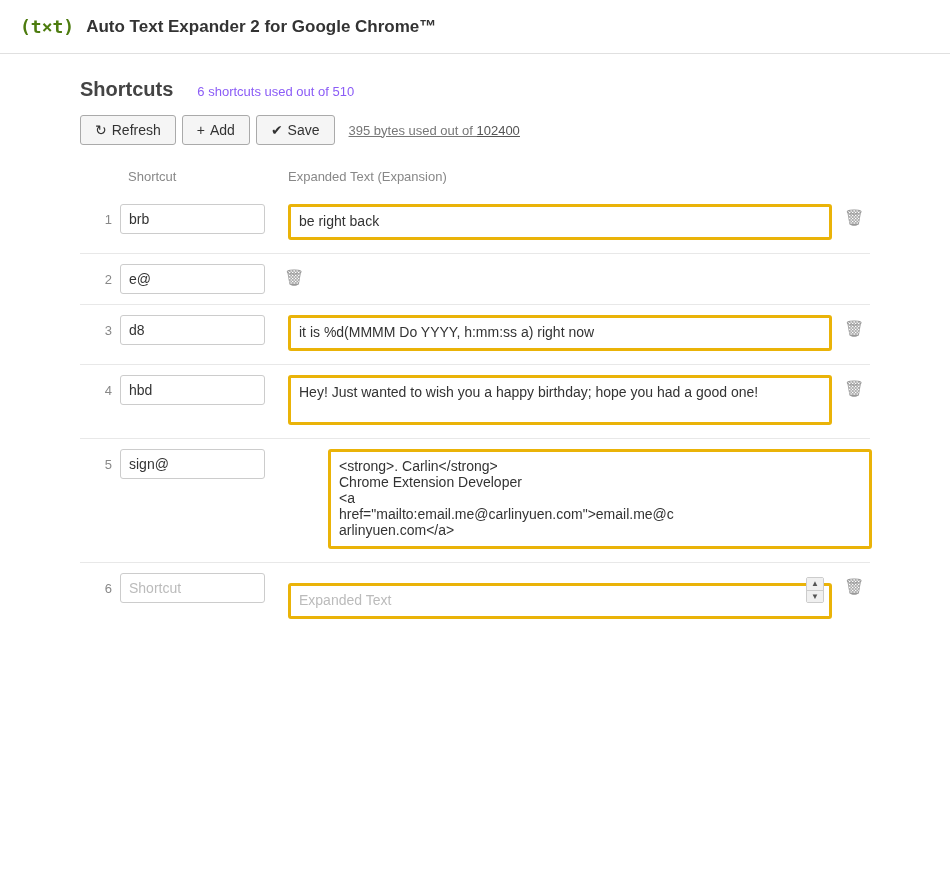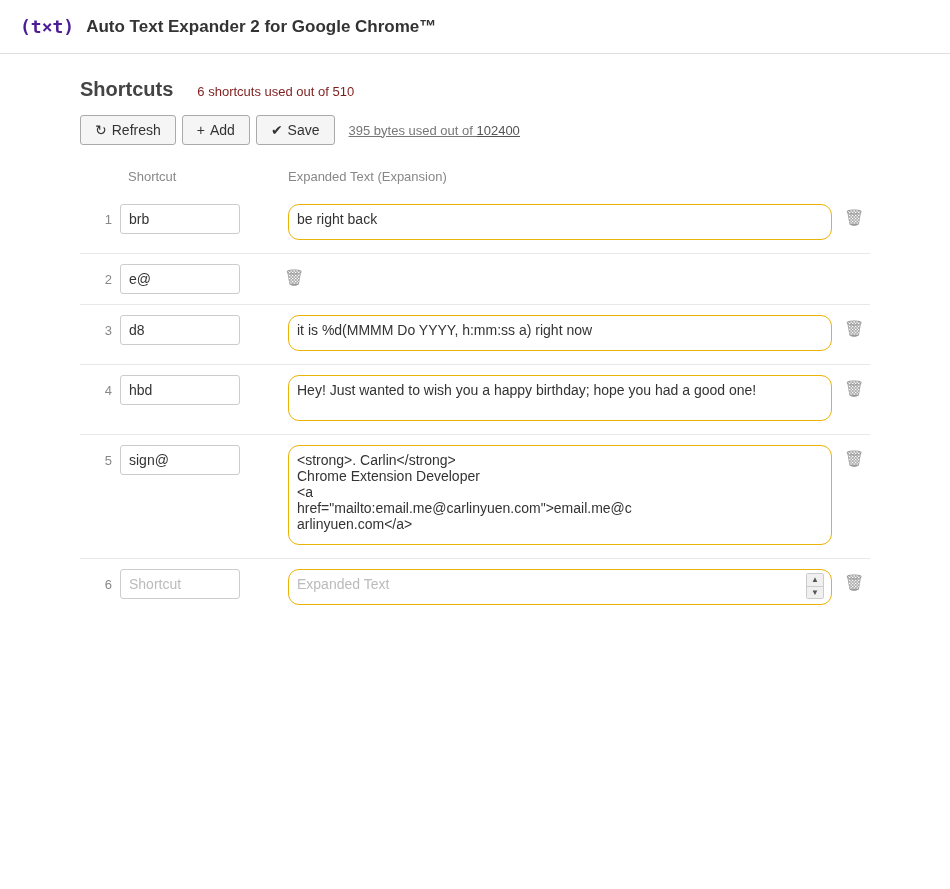--- a/index.html
+++ b/index.html
@@ -17,21 +17,21 @@
     }
     .app-header {
       display: flex;
       align-items: center;
       padding: 16px 20px;
       border-bottom: 1px solid #e0e0e0;
     }
     .app-logo {
       font-size: 18px;
       font-weight: bold;
-      color: #4c1d95;
+      color: #4d7c0f;
       margin-right: 12px;
       font-family: monospace;
     }
     .app-title {
       font-size: 17px;
       color: #333;
       font-weight: bold;
     }
     .main-content {
       padding: 24px 80px;
@@ -42,21 +42,21 @@
       margin-bottom: 14px;
     }
     .section-title {
       font-size: 20px;
       font-weight: bold;
       color: #444;
       margin-right: 24px;
     }
     .section-subtitle {
       font-size: 13px;
-      color: #7f1d1d;
+      color: #8b5cf6;
     }
     .toolbar {
       display: flex;
       align-items: center;
       gap: 6px;
       margin-bottom: 20px;
     }
     .btn {
       display: inline-flex;
       align-items: center;
@@ -112,46 +112,47 @@
       text-align: right;
       padding-right: 8px;
     }
     .shortcut-input {
       border: 1px solid #ccc;
       border-radius: 3px;
       padding: 6px 8px;
       font-size: 14px;
       color: #333;
       background: #fff;
-      width: 120px;
+      width: 145px;
     }
     .shortcut-input::placeholder {
       color: #bbb;
     }
     .expansion-input {
-      border: 1px solid #eab308;
-      border-radius: 11px;
+      border: 3px solid #eab308;
+      border-radius: 3px;
       padding: 6px 8px;
       font-size: 14px;
       color: #333;
       background: #fff;
       width: 100%;
       min-height: 36px;
       resize: none;
       font-family: Arial, sans-serif;
     }
     .expansion-input::placeholder {
       color: #bbb;
     }
     .expansion-wrapper {
       position: relative;
       padding: 0 8px;
     }
     .expansion-tall {
       min-height: 100px;
+      margin-left: 40px;
     }
     .delete-btn {
       background: none;
       border: none;
       cursor: pointer;
       color: #999;
       font-size: 16px;
       padding: 6px 4px;
       line-height: 1;
     }
@@ -185,20 +186,21 @@
       display: flex;
       align-items: center;
       justify-content: center;
       color: #555;
     }
     .spinner-btn + .spinner-btn {
       border-top: 1px solid #ccc;
     }
     .last-expansion-input {
       padding-right: 32px;
+      margin-top: 10px;
     }
   </style>
 </head>
 <body>
 
 <div class="app-header">
   <span class="app-logo">(t×t)</span>
   <span class="app-title">Auto Text Expander 2 for Google Chrome™</span>
 </div>
 

